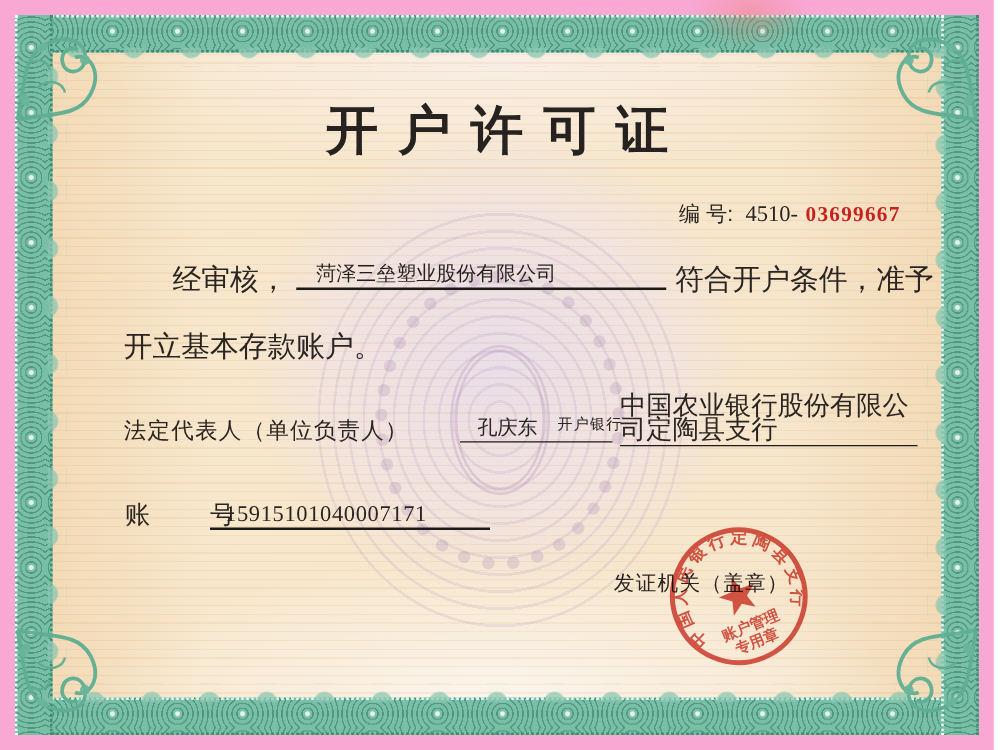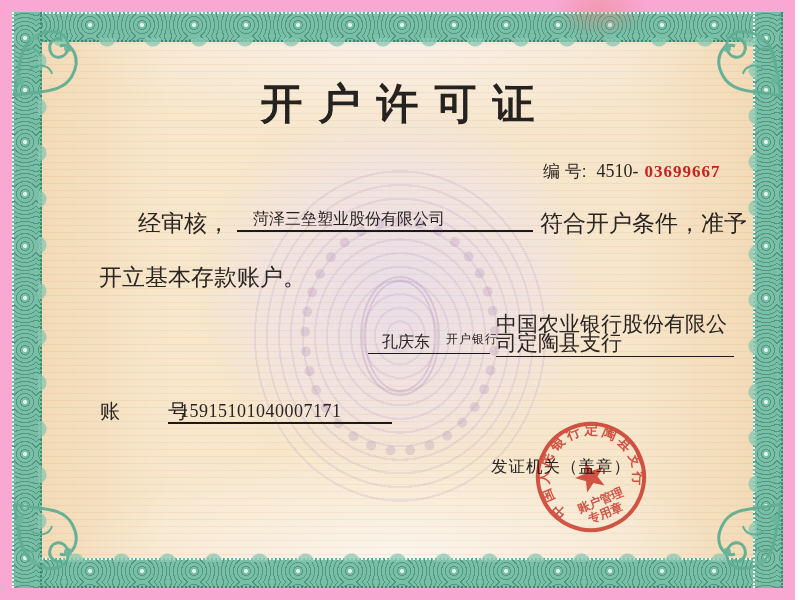--- a/index.html
+++ b/index.html
@@ -209,20 +209,21 @@
     <span>编 号:</span><span class="prefix serif">4510-</span><span class="red serif">03699667</span>
   </div>
 
   <div class="txt bodyline1">经审核，</div>
   <div class="txt fill-company">
     <span class="serif">菏泽三垒塑业股份有限公司</span>
   </div>
   <div class="txt bodyline1b">符合开户条件，准予</div>
   <div class="txt bodyline2">开立基本存款账户。</div>
 
+  <div class="txt replabel">法定代表人（单位负责人）</div>
   <div class="txt fill-rep">
     <span class="serif">孔庆东</span>
   </div>
 
   <div class="txt banklabel">开户银行</div>
   <div class="txt bankname serif">中国农业银行股份有限公司定陶县支行</div>
 
   <div class="txt acctlabel">账　号</div>
   <div class="txt fill-acct">
     <span class="serif">15915101040007171</span>

